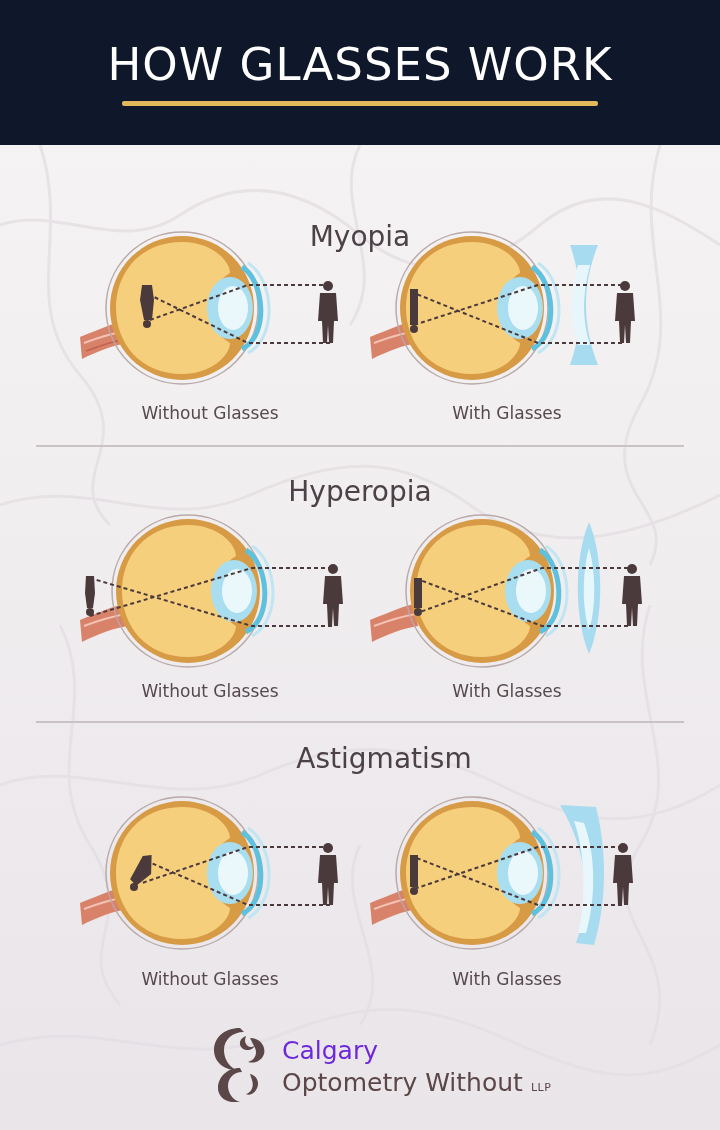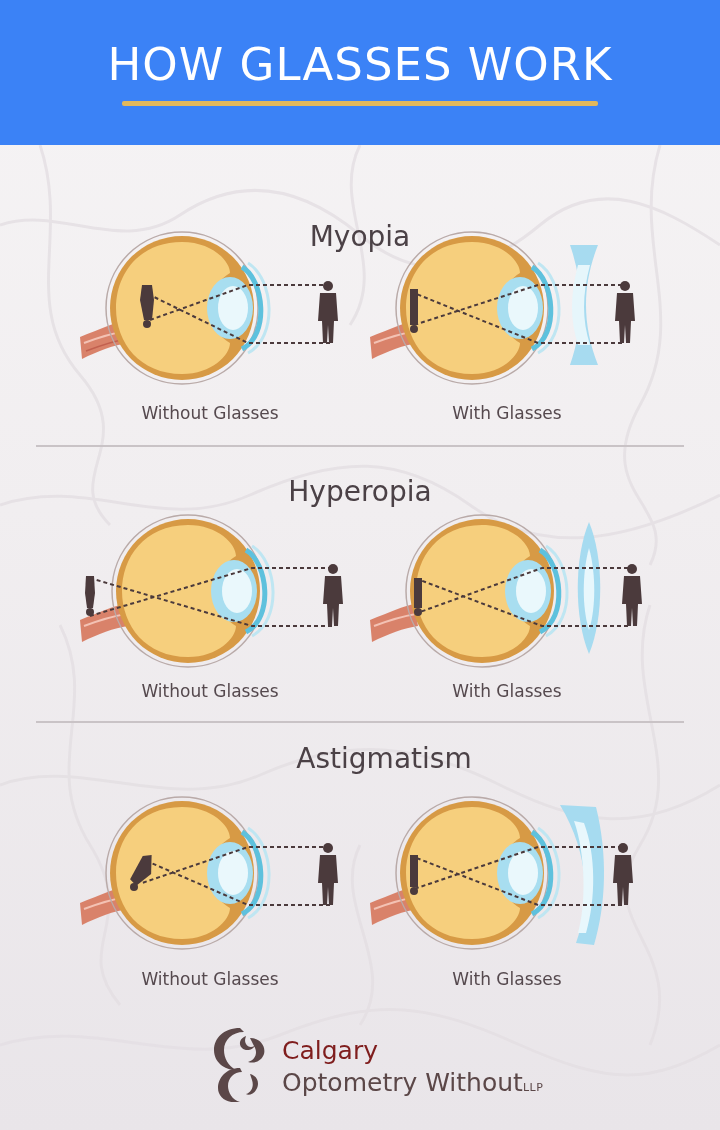--- a/index.html
+++ b/index.html
@@ -6,21 +6,21 @@
   html, body { width: 720px; height: 1130px; overflow: hidden; }
   body {
     font-family: "DejaVu Sans", sans-serif;
     background: linear-gradient(180deg, #f6f4f5 0%, #f1eef0 45%, #e9e5e9 100%);
     position: relative;
     color: #4a4045;
   }
   .bg-pattern { position: absolute; left: 0; top: 145px; width: 720px; height: 985px; pointer-events: none; }
   .header {
     position: absolute; left: 0; top: 0; width: 720px; height: 145px;
-    background: #3b82f6;
+    background: #0f172a;
   }
   .header-title {
     position: absolute; left: 0; top: 38px; width: 720px; text-align: center;
     color: #ffffff; font-size: 45px; letter-spacing: 1px; font-weight: normal;
     font-family: "DejaVu Sans", sans-serif;
   }
   .header-underline {
     position: absolute; left: 122px; top: 101px; width: 476px; height: 5px;
     background: #e1b85c; border-radius: 2px;
   }
@@ -31,23 +31,23 @@
   .divider {
     position: absolute; left: 36px; width: 648px; height: 2px; background: #c9c3c6;
   }
   .panel { position: absolute; width: 290px; height: 210px; }
   .panel svg { position: absolute; left: 0; top: 0; }
   .caption {
     position: absolute; width: 290px; text-align: center;
     font-size: 17px; color: #55494e;
   }
   .logo { position: absolute; left: 210px; top: 1022px; width: 360px; height: 80px; }
-  .logo-text-1 { position: absolute; left: 72px; top: 14px; font-size: 25px; color: #7f1d1d; }
+  .logo-text-1 { position: absolute; left: 72px; top: 14px; font-size: 25px; color: #6d28d9; }
   .logo-text-2 { position: absolute; left: 72px; top: 46px; font-size: 25px; color: #5b4748; white-space: nowrap; }
-  .logo-llp { font-size: 11px; letter-spacing: 0.5px; margin-left: 0; }
+  .logo-llp { font-size: 11px; letter-spacing: 0.5px; margin-left: 8px; }
 </style>
 </head>
 <body>
 
 <svg class="bg-pattern" width="720" height="985" viewBox="0 0 720 985">
   <g fill="none" stroke="#e4dfe3" stroke-width="3" opacity="0.8">
     <path d="M0 80 C60 60 120 110 180 70 S300 40 360 90 S480 130 540 80 S660 60 720 100"></path>
     <path d="M40 0 C70 90 20 160 80 230 S60 330 110 380"></path>
     <path d="M660 0 C630 100 690 170 640 260 S680 360 650 420"></path>
     <path d="M0 360 C90 330 160 390 250 350 S400 310 470 360 S620 400 720 350"></path>

